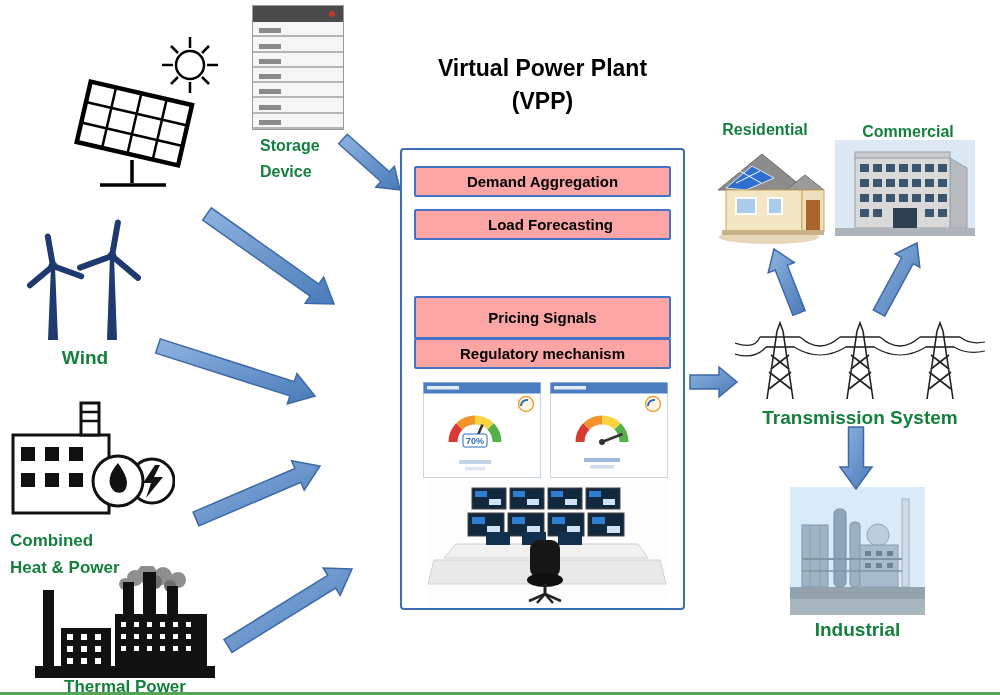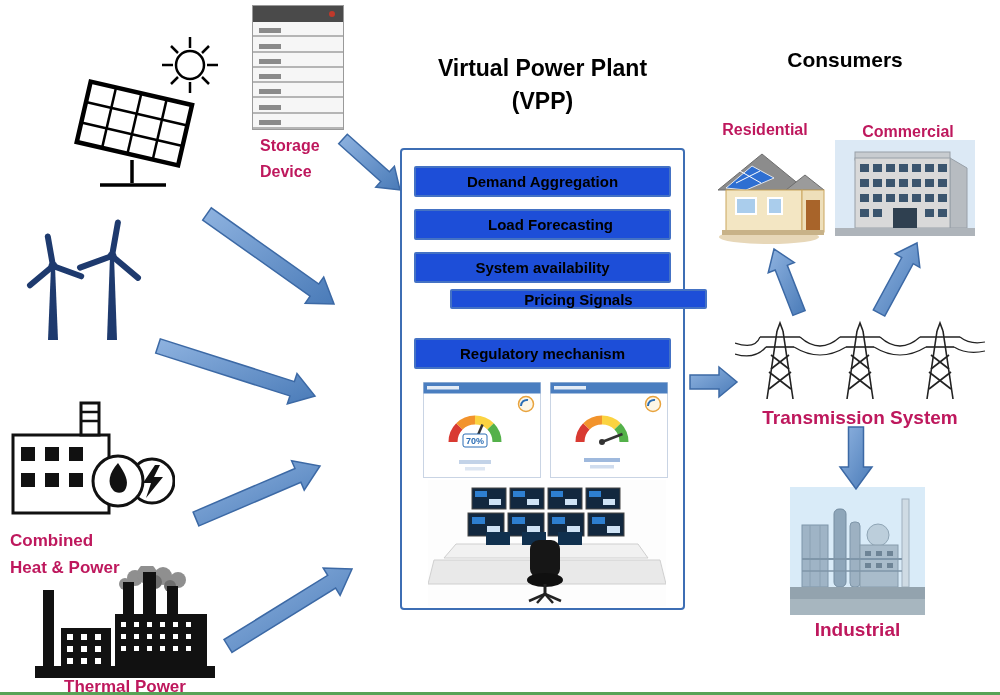--- a/index.html
+++ b/index.html
@@ -1,27 +1,27 @@
 <!DOCTYPE html>
 <html><head>
 <meta charset="utf-8">
 <style>
   * { margin:0; padding:0; box-sizing:border-box; }
   body { font-family:"Liberation Sans", sans-serif; background:#fff; }
   .stage { position:relative; width:1000px; height:695px; background:#ffffff; overflow:hidden; }
   .abs { position:absolute; }
-  .label { color:#be185d; font-weight:bold; line-height:1.25; }
+  .label { color:#15803d; font-weight:bold; line-height:1.25; }
   .center { text-align:center; }
   .title { color:#000; font-weight:bold; text-align:center; }
   .img-box { background:#fff; }
   svg { display:block; }
 
   
   .vpp-box { border:2px solid #3d6eb4; border-radius:4px; background:#fff; }
-  .fn-box { border:2px solid #4472c4; border-radius:2px; background:#1d4ed8;
+  .fn-box { border:2px solid #4472c4; border-radius:2px; background:#fca5a5;
             display:flex; align-items:center; justify-content:center;
             font-weight:bold; font-size:15px; color:#000; }
 
   
   .storage { width:92px; height:125px; border:1px solid #9a9a9a; background:#ececec;
              display:flex; flex-direction:column; }
   .storage-top { height:16px; background:#4a4a4a; position:relative; }
   .storage-top .dot { position:absolute; right:8px; top:5px; width:6px; height:6px;
                       border-radius:50%; background:#c0392b; }
   .slab { flex:1; background:#f6f6f6; border-bottom:2px solid #b5b5b5; position:relative; }
@@ -122,20 +122,21 @@
         <line x1="38" y1="48" x2="66.2" y2="58.3"></line>
         <line x1="38" y1="48" x2="15" y2="67.3"></line>
         <line x1="97" y1="38" x2="102.9" y2="4.5"></line>
         <line x1="97" y1="38" x2="123" y2="59.9"></line>
         <line x1="97" y1="38" x2="65" y2="49.6"></line>
       </g>
       <circle cx="38" cy="48" r="4.5" fill="#1e3a6e"></circle>
       <circle cx="97" cy="38" r="4.5" fill="#1e3a6e"></circle>
     </svg>
   </div>
+  <div class="abs label center z-lbl" style="left:15px; top:346px; width:140px; font-size:19px;">Wind</div>
 
   <div class="abs img-box z-img" style="left:5px; top:393px; width:170px; height:132px;">
     <svg viewBox="0 0 170 132" width="170" height="132">
       <rect x="8" y="42" width="96" height="78" fill="#fff" stroke="#111" stroke-width="3"></rect>
       <rect x="76" y="10" width="18" height="32" fill="#fff" stroke="#111" stroke-width="3"></rect>
       <line x1="76" y1="19" x2="94" y2="19" stroke="#111" stroke-width="2.5"></line>
       <line x1="76" y1="28" x2="94" y2="28" stroke="#111" stroke-width="2.5"></line>
       <g fill="#111">
         <rect x="16" y="54" width="14" height="14"></rect>
           <rect x="40" y="54" width="14" height="14"></rect>
@@ -210,22 +211,21 @@
   </div>
   <div class="abs label center z-lbl" style="left:35px; top:676px; width:180px; font-size:17px;">Thermal Power</div>
 
   <div class="abs title z-lbl" style="left:400px; top:55px; width:285px; font-size:23px;">Virtual Power Plant</div>
   <div class="abs title z-lbl" style="left:400px; top:88px; width:285px; font-size:23px;">(VPP)</div>
 
   <div class="abs vpp-box z-img" style="left:400px; top:148px; width:285px; height:462px;"></div>
 
   <div class="abs fn-box z-img" style="left:414px; top:166px; width:257px; height:31px;">Demand Aggregation</div>
   <div class="abs fn-box z-img" style="left:414px; top:209px; width:257px; height:31px;padding-left:16px;">Load Forecasting</div>
-  <div class="abs fn-box z-img" style="left:414px; top:252px; width:257px; height:31px;">System availability</div>
-  <div class="abs fn-box z-img" style="left:414px; top:289px; width:257px; height:20px;margin-left:36px;">Pricing Signals</div>
+  <div class="abs fn-box z-img" style="left:414px; top:296px; width:257px; height:43px;">Pricing Signals</div>
   <div class="abs fn-box z-img" style="left:414px; top:338px; width:257px; height:31px;">Regulatory mechanism</div>
 
   <div class="abs z-img" style="left:423px; top:382px;">
     <svg viewBox="0 0 245 97" width="245" height="97">
       <g>
         <rect x="0.5" y="0.5" width="117" height="95" fill="#fff" stroke="#c9d4e4"></rect>
         <rect x="0.5" y="0.5" width="117" height="11" fill="#4a7ec0"></rect>
         <rect x="4" y="4" width="32" height="3.5" fill="#fff" opacity="0.85"></rect>
         <circle cx="103" cy="22" r="7.5" fill="#fdf6e7" stroke="#e8a33d" stroke-width="1.5"></circle>
         <path d="M98,24 a6,6 0 0 1 7,-6" stroke="#2a6db5" stroke-width="2" fill="none"></path>
@@ -307,21 +307,20 @@
         <g stroke="#222" stroke-width="2.5">
           <line x1="117" y1="114" x2="101" y2="121"></line>
             <line x1="117" y1="114" x2="133" y2="121"></line>
           <line x1="117" y1="114" x2="109" y2="123"></line>
             <line x1="117" y1="114" x2="125" y2="123"></line>
         </g>
       </g>
     </svg>
   </div>
 
-  <div class="abs title z-lbl" style="left:765px; top:48px; width:160px; font-size:21px;">Consumers</div>
 
   <div class="abs label center z-lbl" style="left:705px; top:120px; width:120px; font-size:16px;">Residential</div>
   <div class="abs z-img" style="left:712px; top:138px;">
     <svg viewBox="0 0 114 108" width="114" height="108">
       <ellipse cx="57" cy="99" rx="50" ry="7" fill="#e7d7b8"></ellipse>
       <polygon points="6,52 50,16 94,52" fill="#8c8c8c" stroke="#6e6e6e"></polygon>
       <polygon points="74,52 93,37 112,52" fill="#9b9b9b" stroke="#6e6e6e"></polygon>
       <polygon points="14,50 40,28 62,40 34,52" fill="#2e6fd2" stroke="#fff" stroke-width="0.8"></polygon>
       <line x1="24" y1="45" x2="48" y2="33" stroke="#fff" stroke-width="1"></line>
       <line x1="28" y1="33" x2="49" y2="45" stroke="#fff" stroke-width="1"></line>

